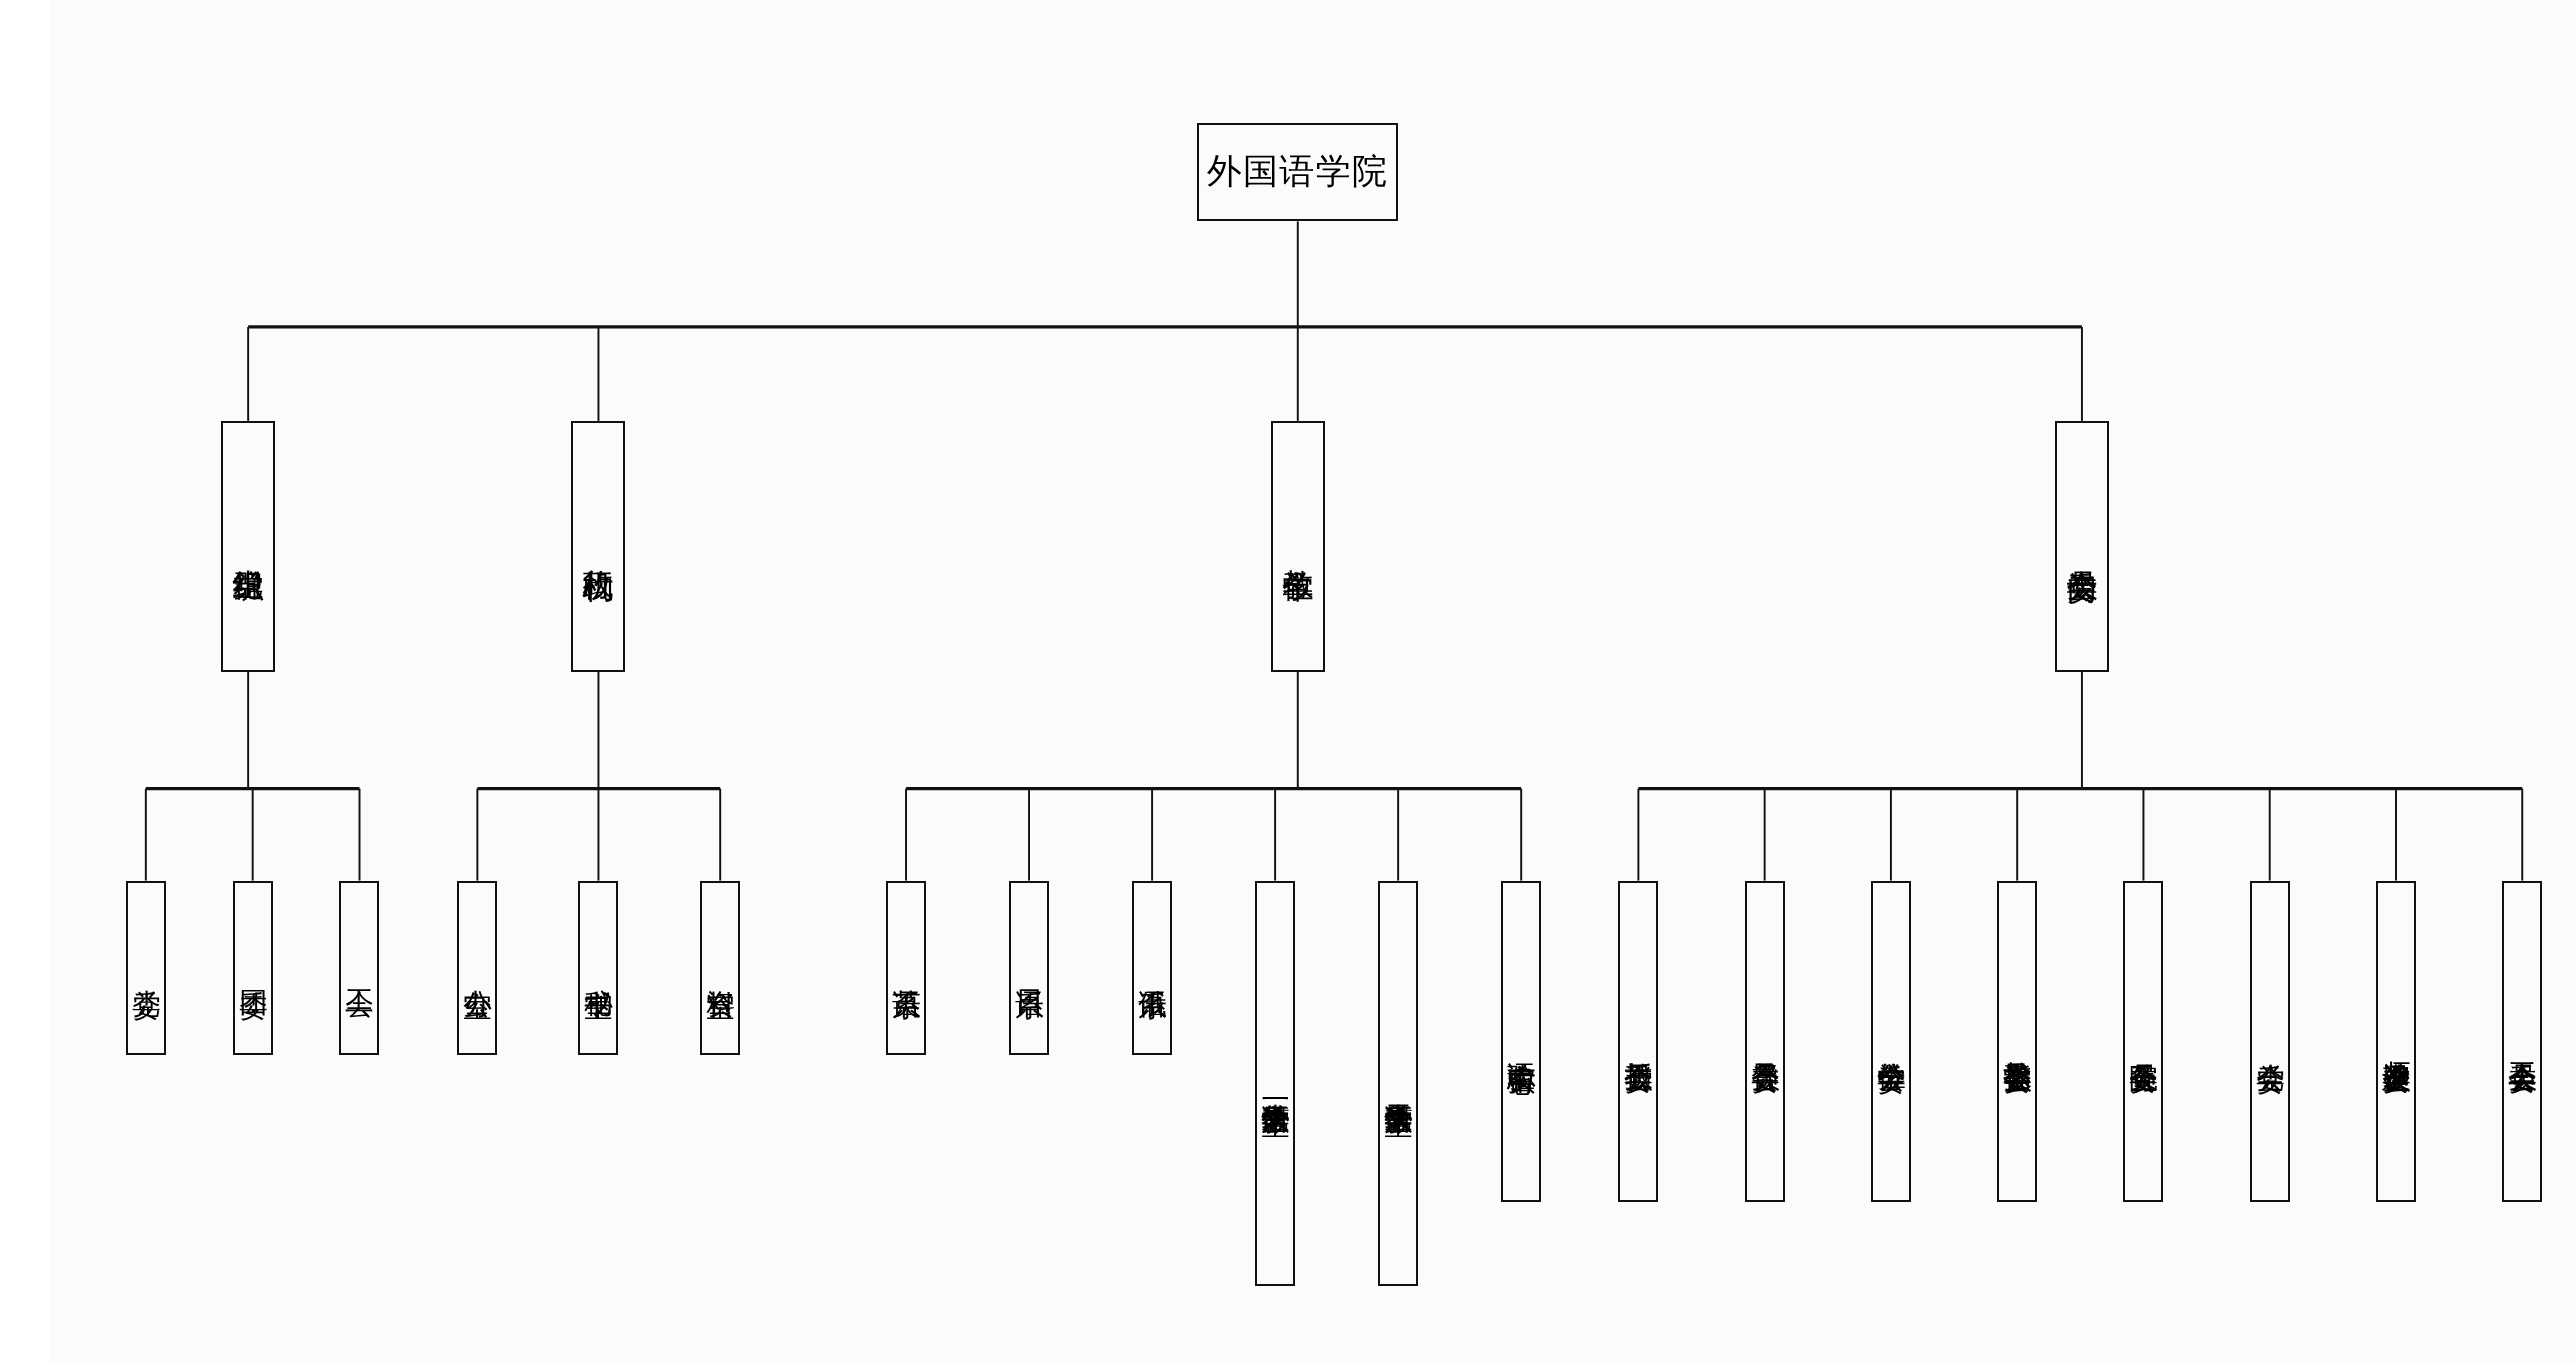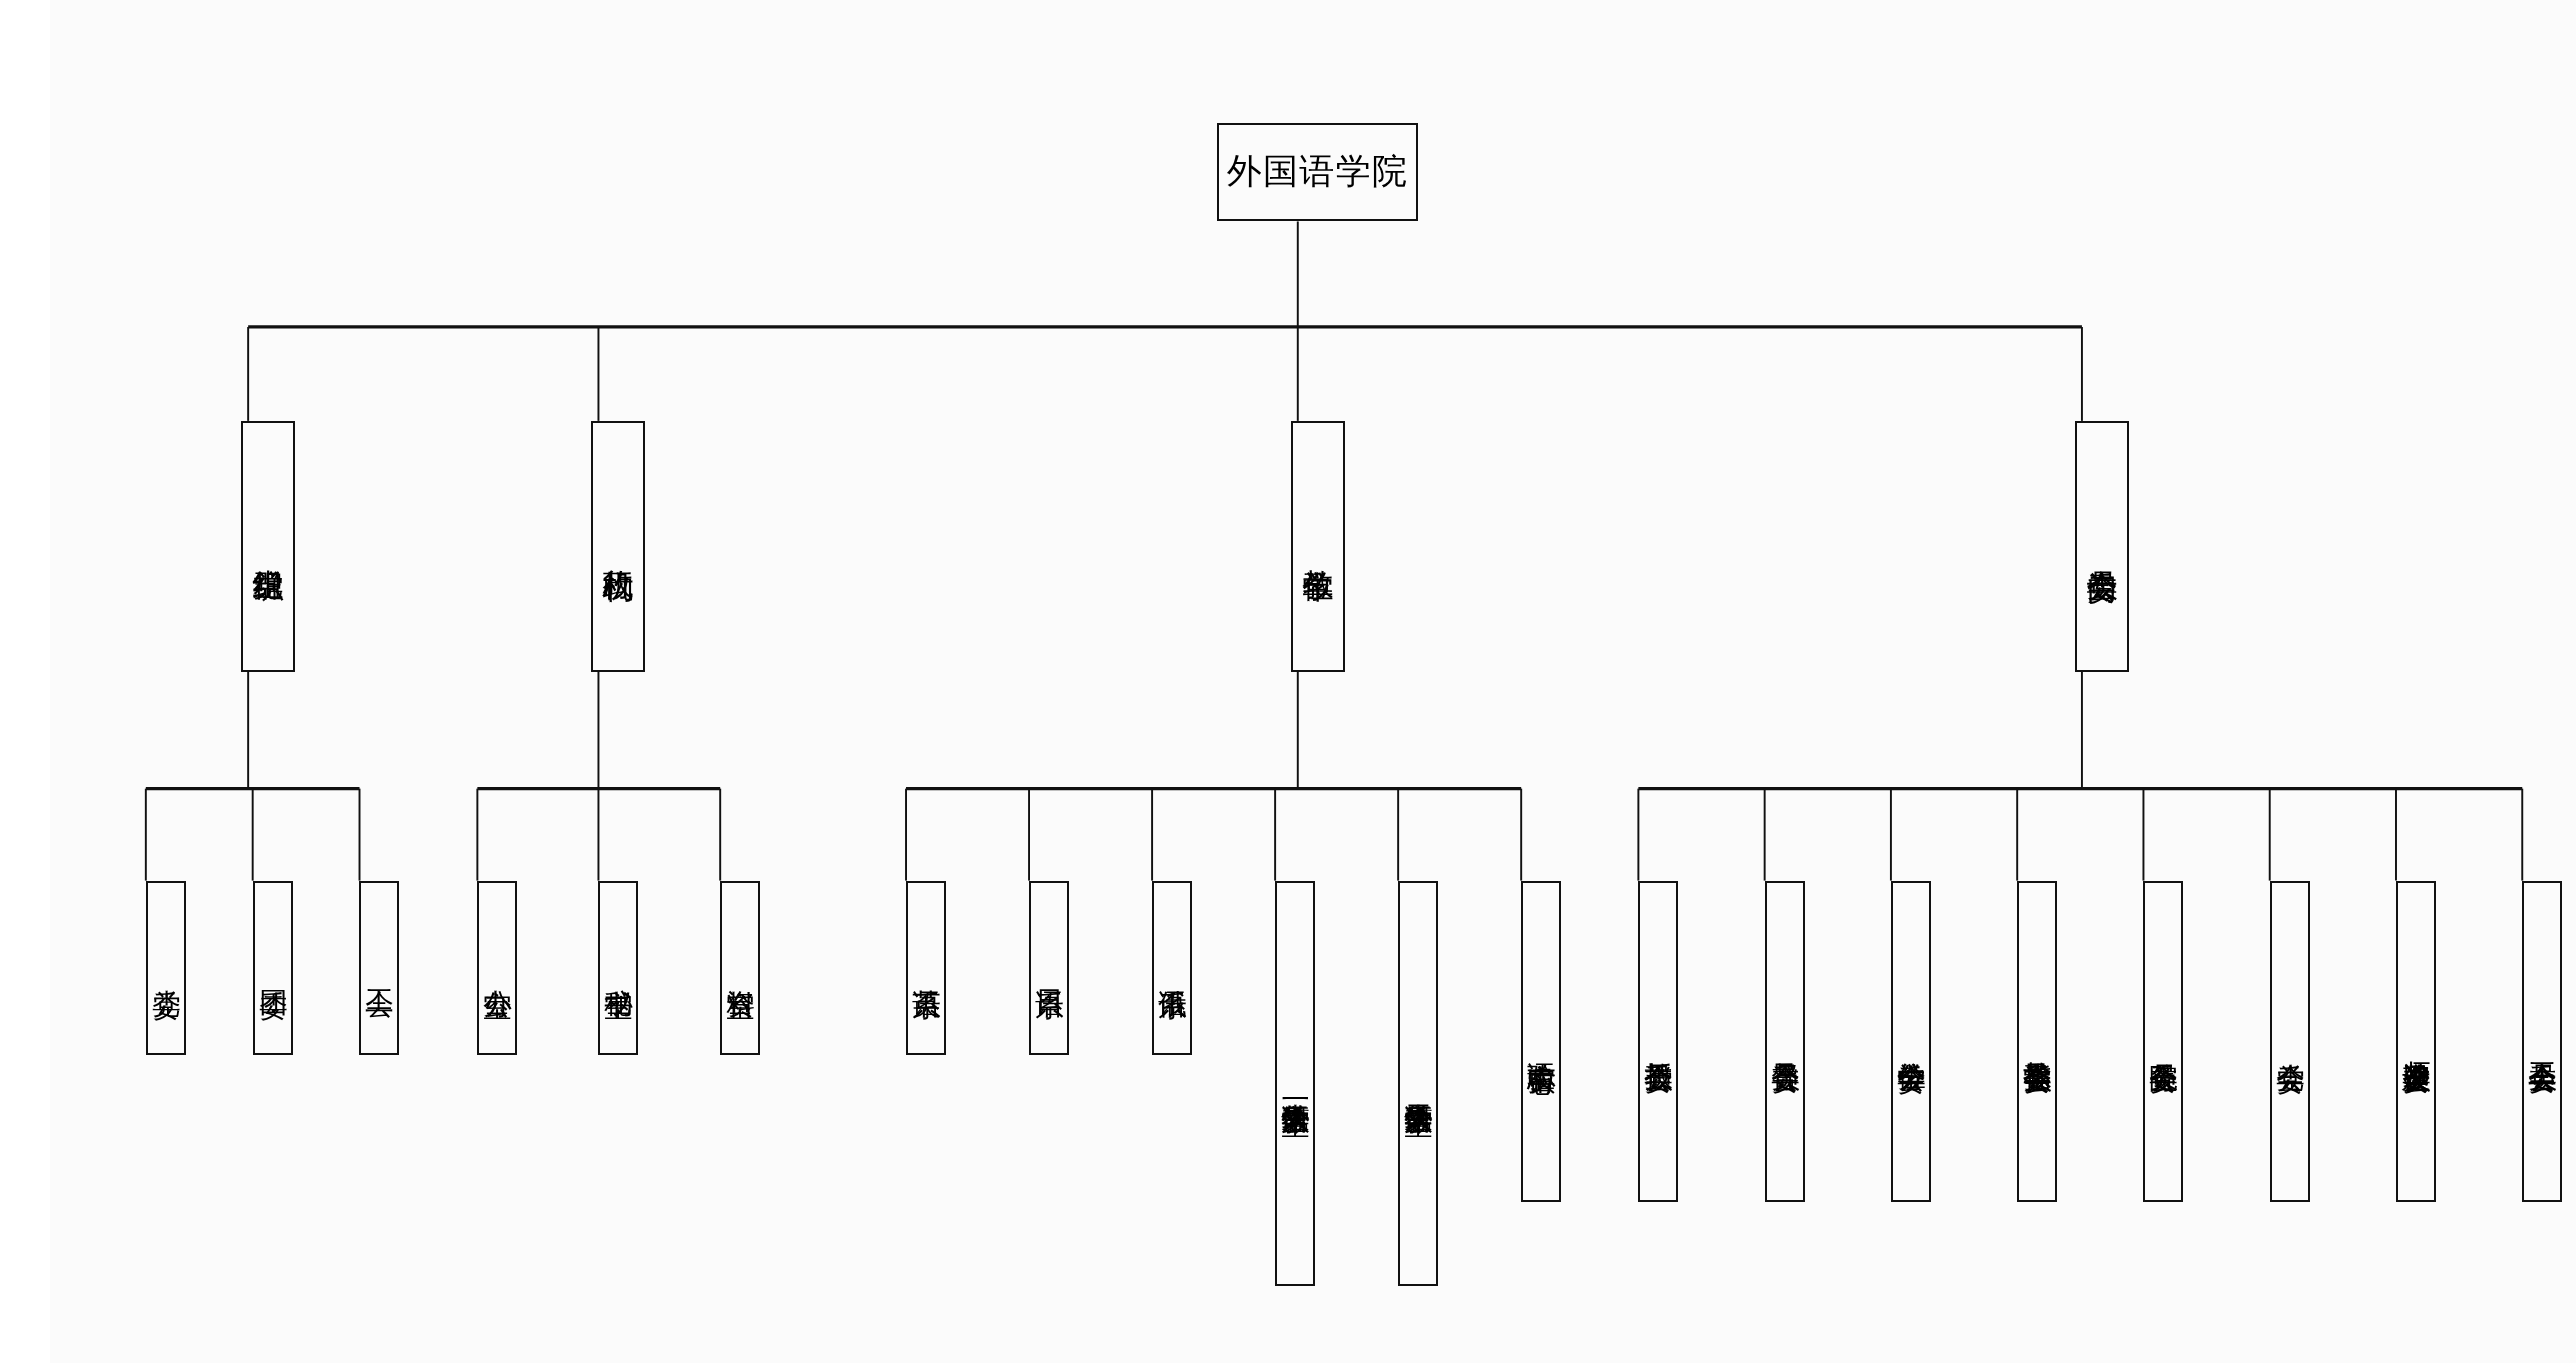--- a/index.html
+++ b/index.html
@@ -19,21 +19,20 @@
 
   .node{
     position:absolute;
     box-sizing:border-box;
     background:#fbfbfb;
     border:2.6px solid #111111;
     display:flex;
     align-items:center;
     justify-content:center;
     overflow:hidden;
-    margin-left:20px;
   }
   .node .label{
     display:block;
     color:#000000;
     font-weight:400;
     line-height:1.06;
     text-align:center;
     white-space:nowrap;
   }
   

